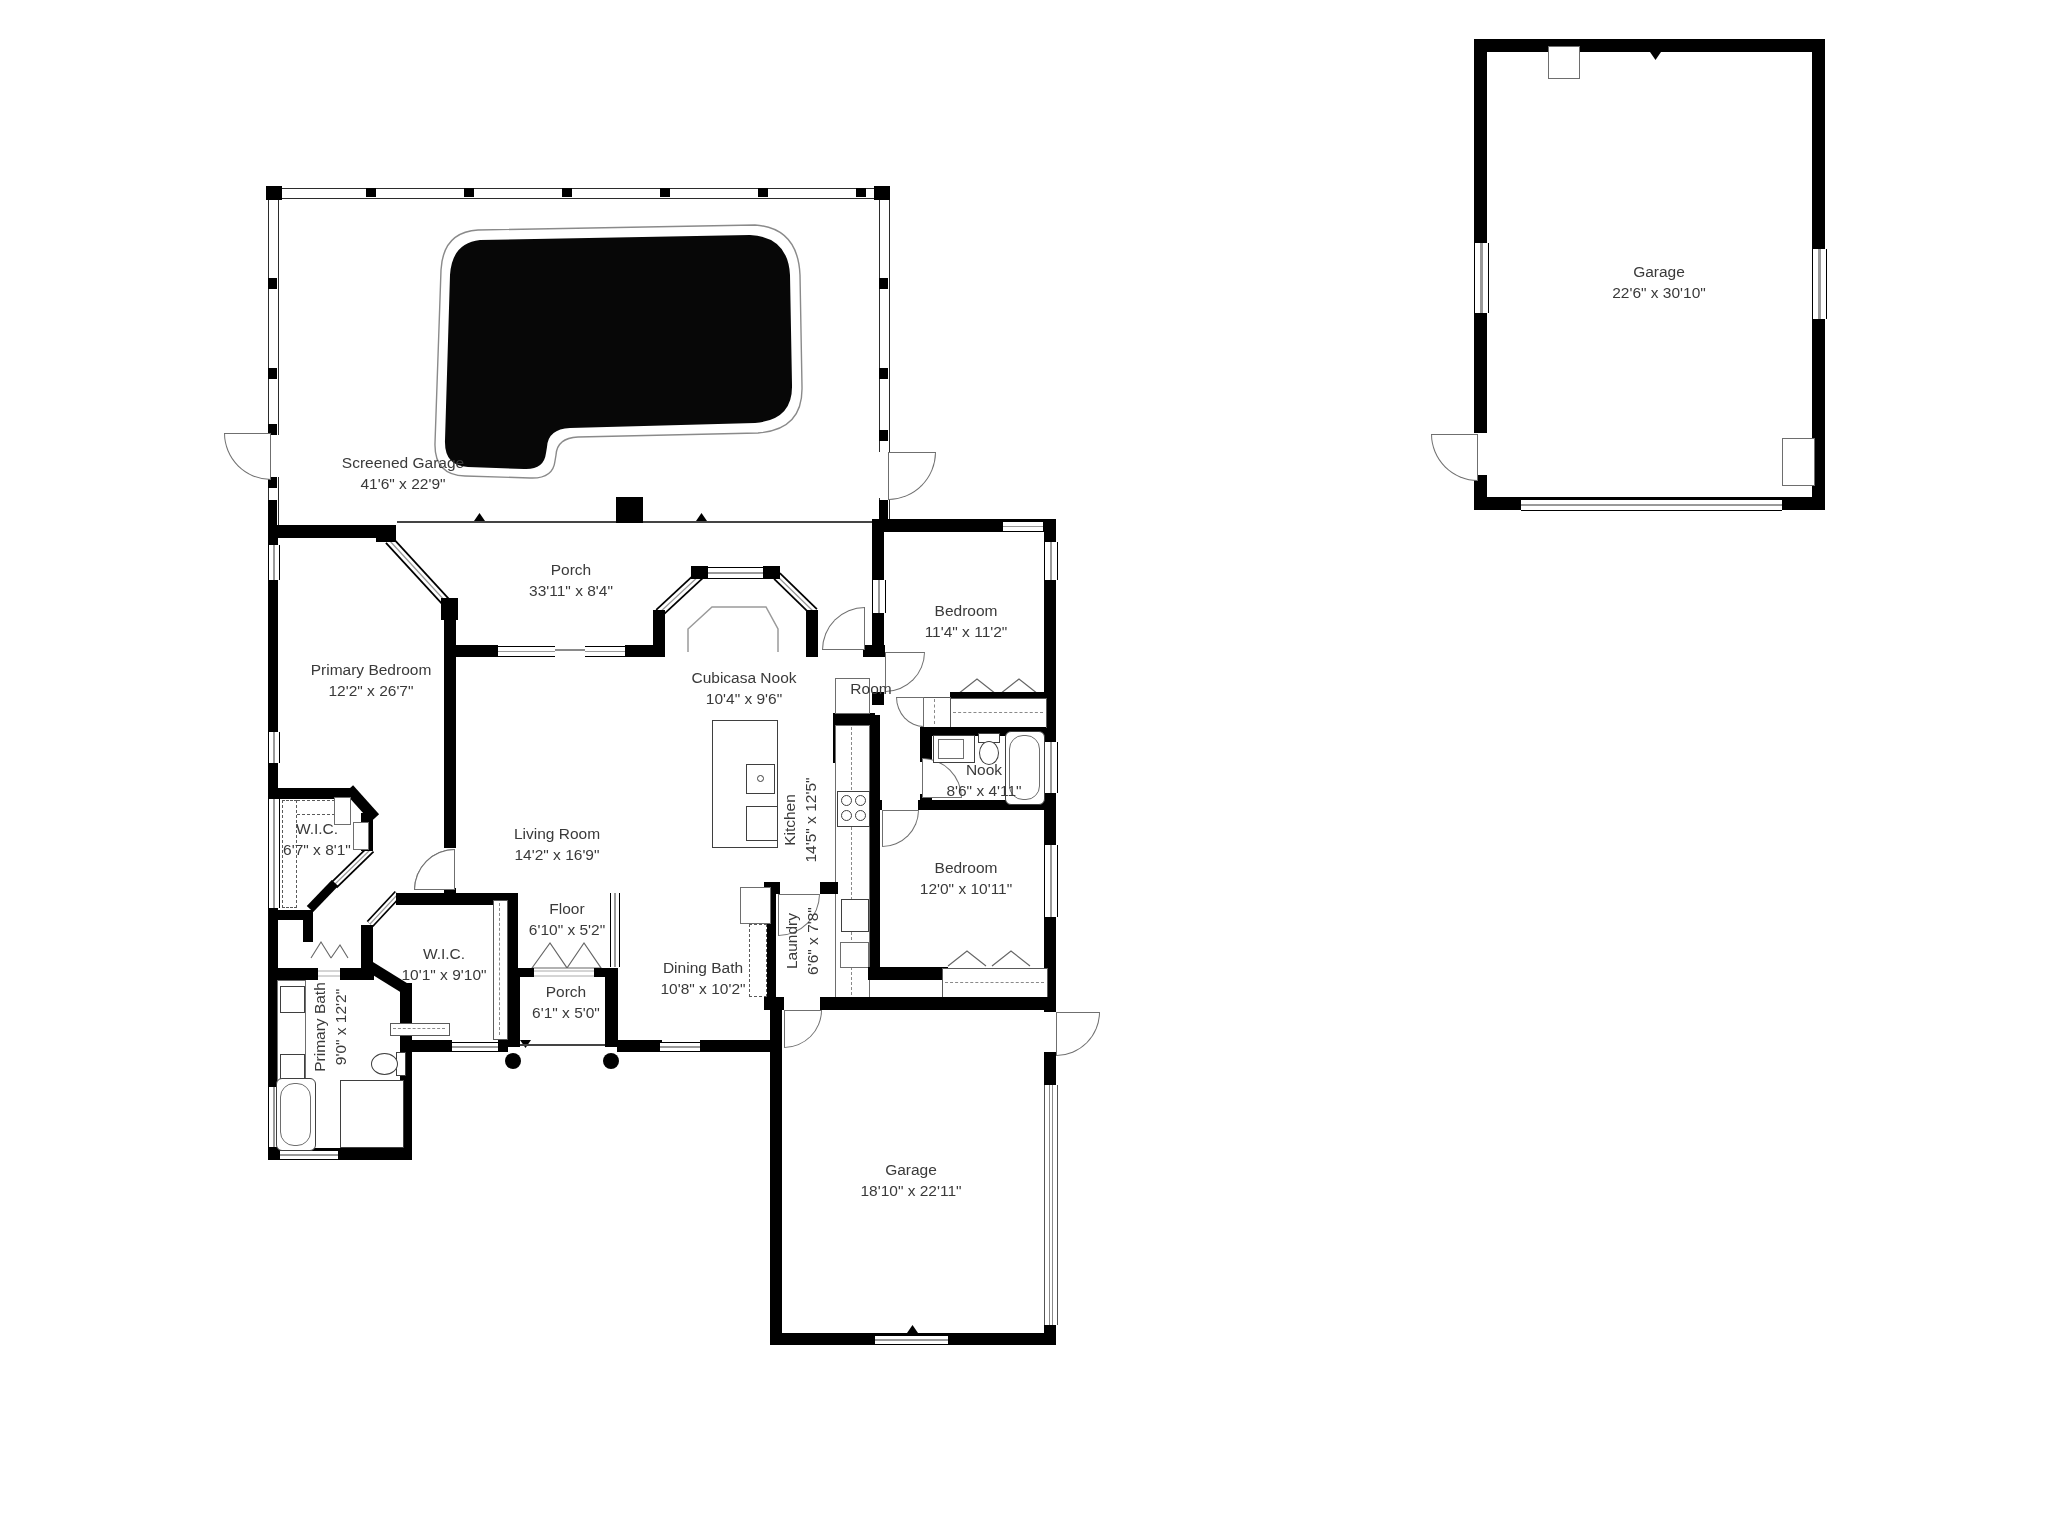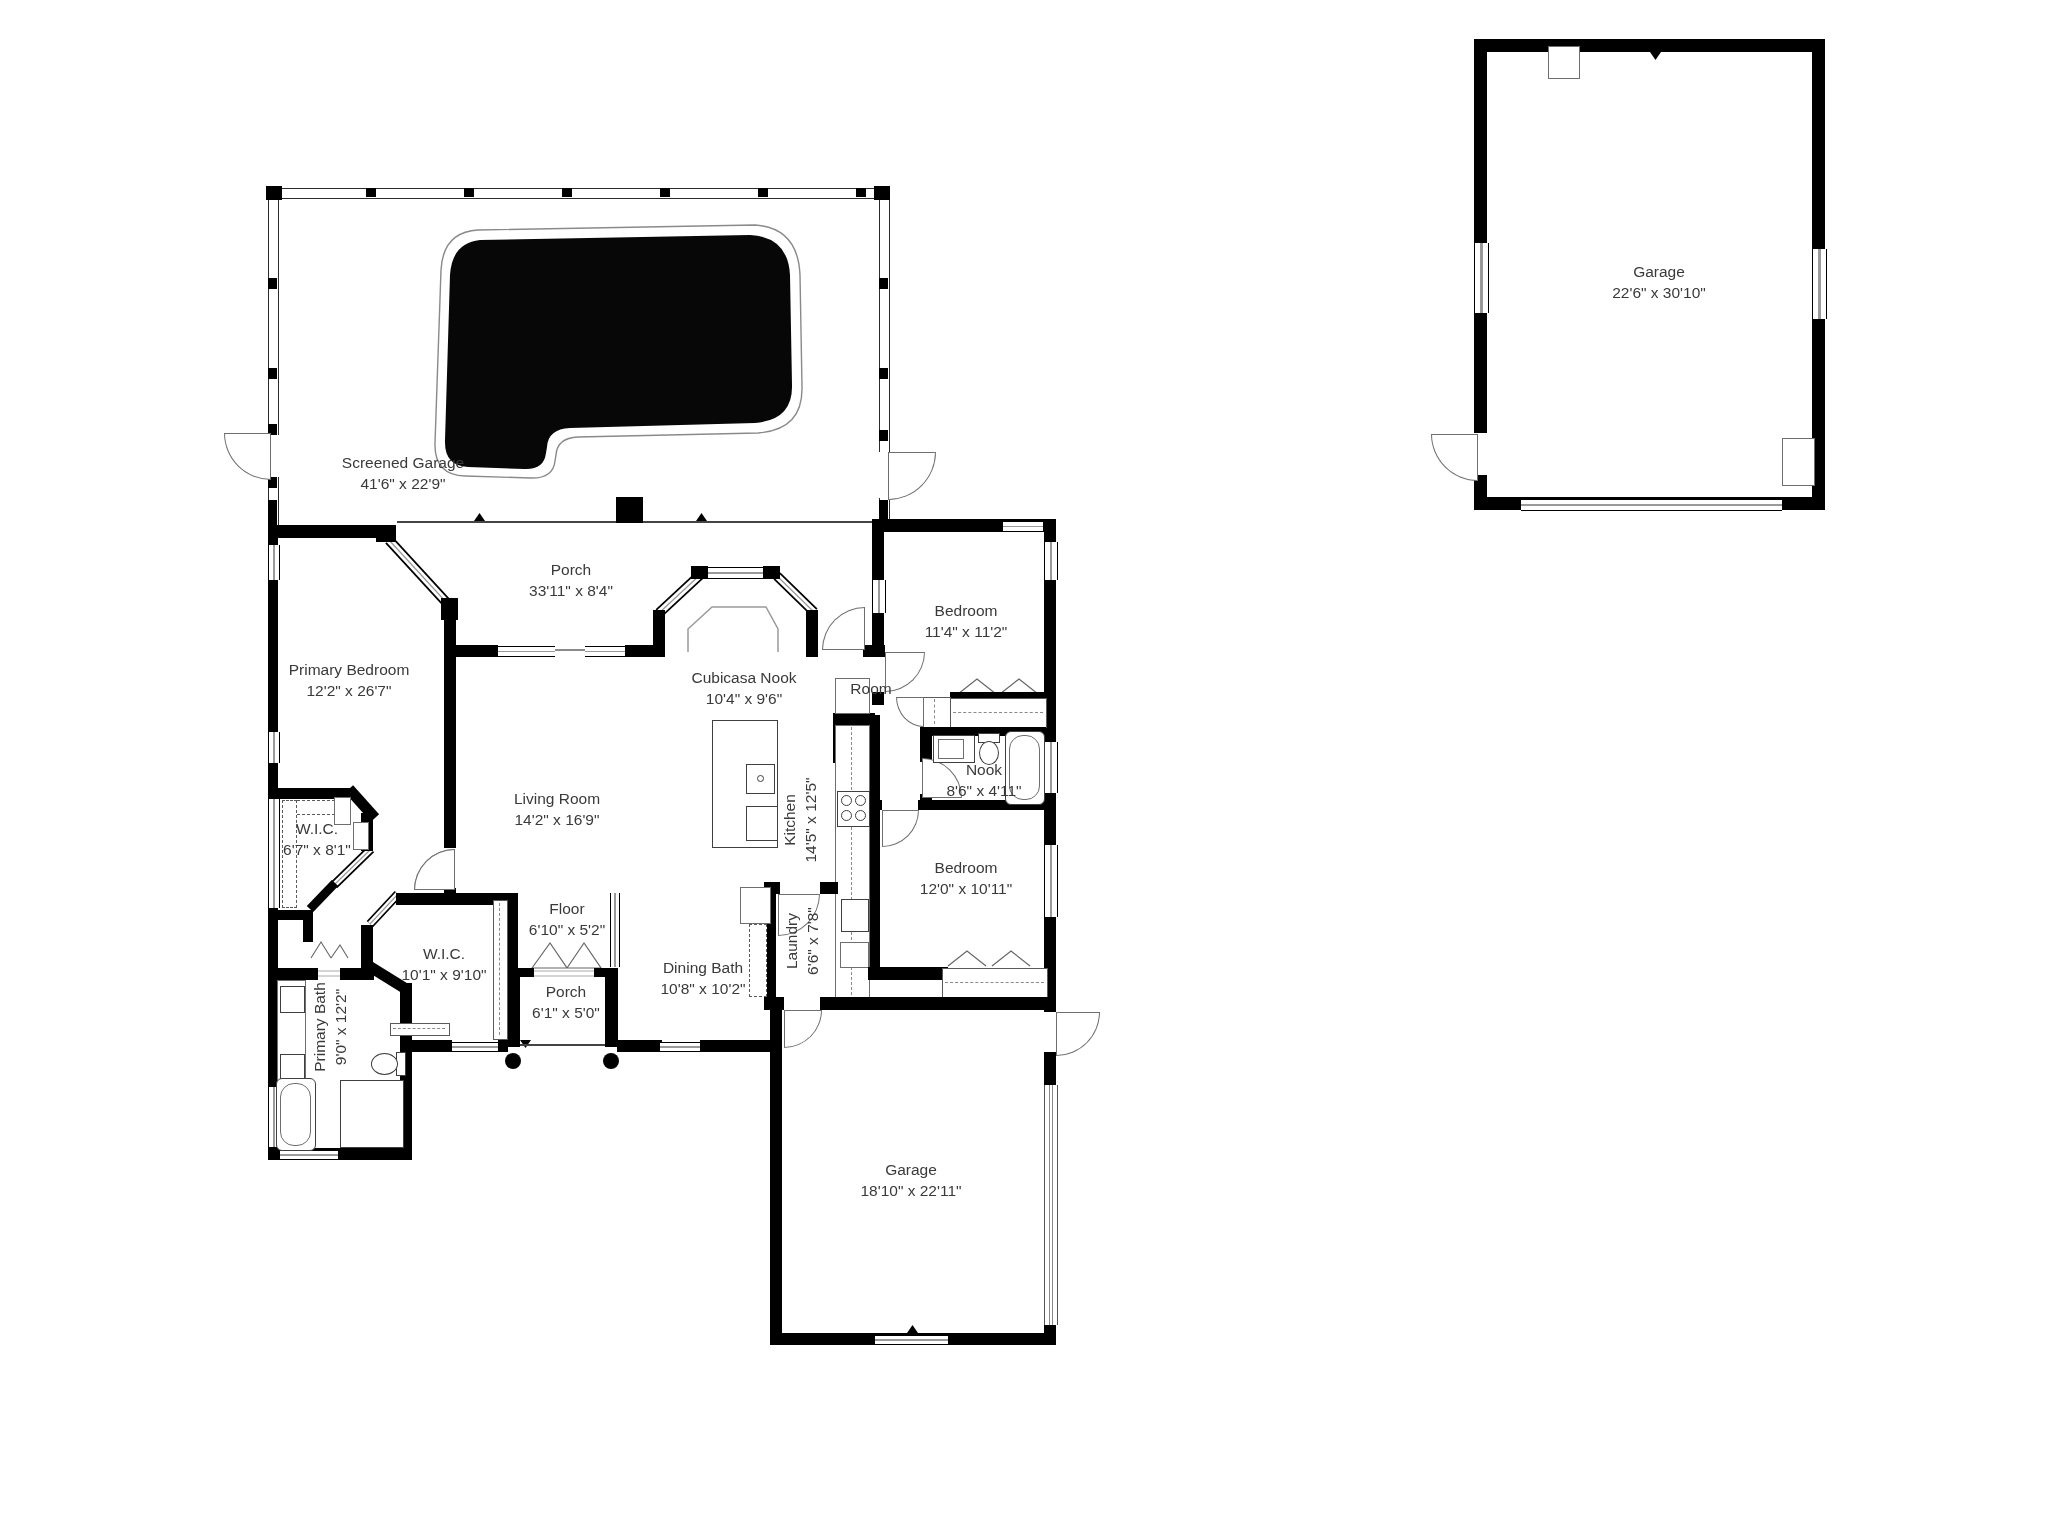--- a/index.html
+++ b/index.html
@@ -292,40 +292,40 @@
     <div>41'6" x 22'9"</div>
   </div>
   <div class="lbl" style="left:1659px;top:282px">
     <div>Garage</div>
     <div>22'6" x 30'10"</div>
   </div>
   <div class="lbl" style="left:571px;top:580px">
     <div>Porch</div>
     <div>33'11" x 8'4"</div>
   </div>
-  <div class="lbl" style="left:349px;top:680px">
+  <div class="lbl" style="left:371px;top:680px">
     <div>Primary Bedroom</div>
     <div>12'2" x 26'7"</div>
   </div>
   <div class="lbl" style="left:744px;top:688px">
     <div>Cubicasa Nook</div>
     <div>10'4" x 9'6"</div>
   </div>
   <div class="lbl" style="left:966px;top:621px">
     <div>Bedroom</div>
     <div>11'4" x 11'2"</div>
   </div>
   <div class="lbl" style="left:871px;top:689px">
     <div>Room</div>
   </div>
   <div class="lbl" style="left:984px;top:780px">
     <div>Nook</div>
     <div>8'6" x 4'11"</div>
   </div>
-  <div class="lbl" style="left:557px;top:809px">
+  <div class="lbl" style="left:557px;top:844px">
     <div>Living Room</div>
     <div>14'2" x 16'9"</div>
   </div>
   <div class="lbl rot" style="left:800px;top:820px">
     <div>Kitchen</div>
     <div>14'5" x 12'5"</div>
   </div>
   <div class="lbl" style="left:966px;top:878px">
     <div>Bedroom</div>
     <div>12'0" x 10'11"</div>

